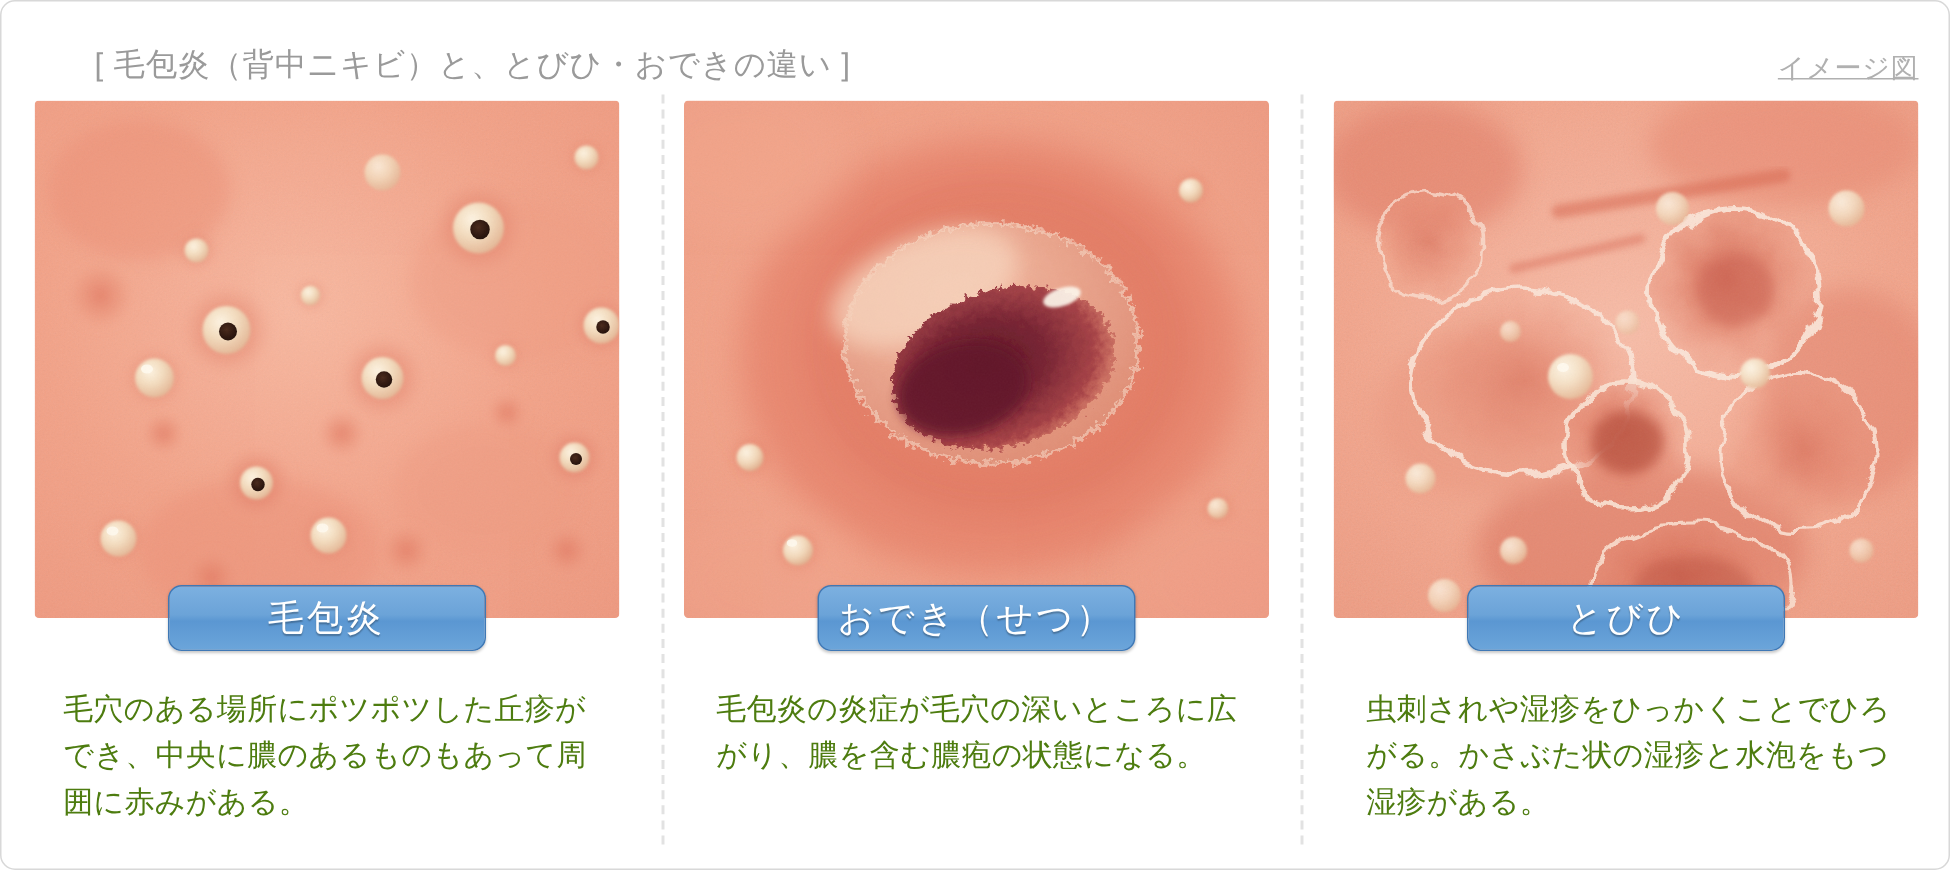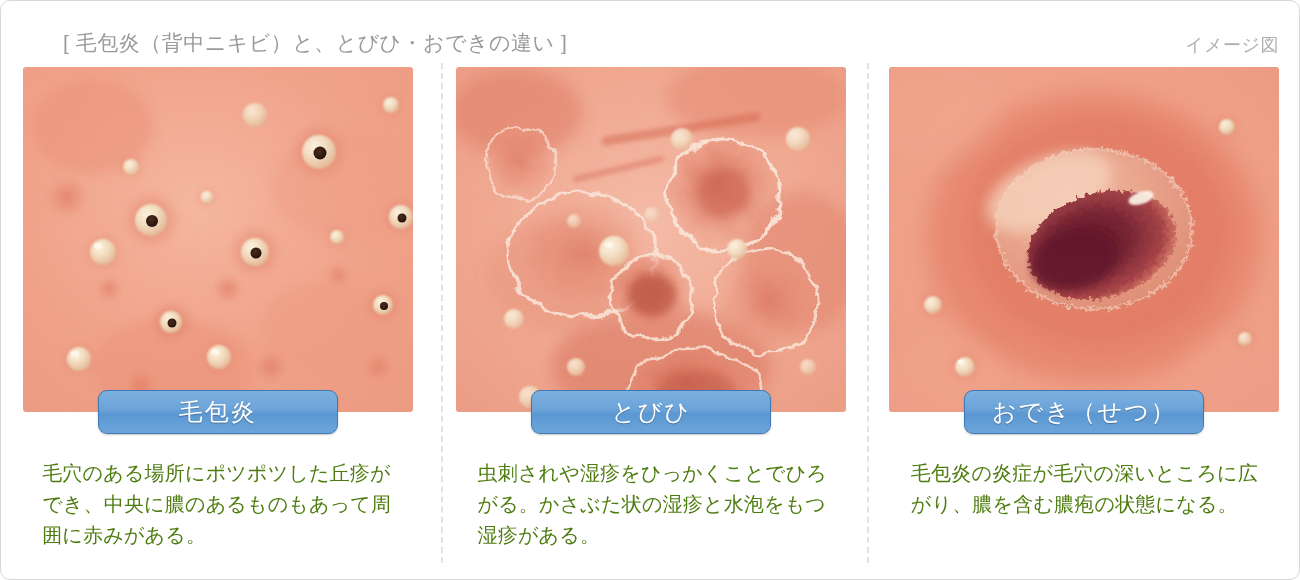--- a/index.html
+++ b/index.html
@@ -34,20 +34,21 @@
     font-size: 21px;
     color: #9a9a9a;
     letter-spacing: 0.5px;
     white-space: nowrap;
   }
   .image-tag {
     font-size: 18px;
     color: #b0b0b0;
     letter-spacing: 0.5px;
     white-space: nowrap;
+    text-decoration: underline;
   }
   
   .panels {
     position: absolute;
     top: 56px; left: 0;
     width: 1300px;
     height: 524px;
     display: flex;
   }
   .panel {
@@ -80,21 +81,21 @@
     display: block;
   }
   .photo svg { display: block; }
 
   
   .badge {
     position: absolute;
     left: 50%;
     transform: translateX(-50%);
     bottom: -22px;
-    width: 240px;
+    width: 212px;
     height: 44px;
     border-radius: 9px;
     box-sizing: border-box;
     border: 1px solid #3f78b5;
     background: linear-gradient(to bottom, #7cb0e0 0%, #6ba3d8 45%, #5b97d2 55%, #6ba5da 100%);
     box-shadow: 0 1px 2px rgba(0,0,0,0.22);
     display: flex;
     align-items: center;
     justify-content: center;
     color: #ffffff;
@@ -256,20 +257,131 @@
             </g>
 
             <rect width="390" height="345" filter="url(#f-grain)" opacity="0.35"></rect>
           </svg>
         </div>
         <div class="badge">毛包炎</div>
       </div>
       <div class="caption">毛穴のある場所にポツポツした丘疹ができ、中央に膿のあるものもあって周囲に赤みがある。</div>
     </div>
 
+    <div class="panel panel-3">
+      <div class="photo-wrap">
+        <div class="photo">
+          <svg width="390" height="345" viewBox="0 0 390 345" xmlns="http://www.w3.org/2000/svg">
+            <defs>
+              <radialGradient id="b-bg" cx="48%" cy="45%" r="80%">
+                <stop offset="0%" stop-color="#f7b49c"></stop>
+                <stop offset="55%" stop-color="#f2a288"></stop>
+                <stop offset="100%" stop-color="#ed9880"></stop>
+              </radialGradient>
+              <radialGradient id="b-halo" cx="50%" cy="48%" r="50%">
+                <stop offset="0%" stop-color="#d8604a" stop-opacity="0.82"></stop>
+                <stop offset="48%" stop-color="#e07960" stop-opacity="0.55"></stop>
+                <stop offset="100%" stop-color="#ef9c84" stop-opacity="0"></stop>
+              </radialGradient>
+              <radialGradient id="b-dome" cx="38%" cy="30%" r="78%">
+                <stop offset="0%" stop-color="#f6c6ae"></stop>
+                <stop offset="45%" stop-color="#ecae96"></stop>
+                <stop offset="100%" stop-color="#dd8d75"></stop>
+              </radialGradient>
+              <radialGradient id="b-core" cx="42%" cy="45%" r="62%">
+                <stop offset="0%" stop-color="#5c1724"></stop>
+                <stop offset="45%" stop-color="#782433"></stop>
+                <stop offset="80%" stop-color="#a03a40" stop-opacity="0.92"></stop>
+                <stop offset="100%" stop-color="#bf5349" stop-opacity="0.35"></stop>
+              </radialGradient>
+              <radialGradient id="b-pus" cx="36%" cy="32%" r="72%">
+                <stop offset="0%" stop-color="#fdf3e2"></stop>
+                <stop offset="55%" stop-color="#f2d8ba"></stop>
+                <stop offset="100%" stop-color="#e0ae8c"></stop>
+              </radialGradient>
+              <filter id="b-blur12">
+                  <feGaussianBlur stdDeviation="12"></feGaussianBlur>
+                </filter>
+              <filter id="b-blur7">
+                  <feGaussianBlur stdDeviation="7"></feGaussianBlur>
+                </filter>
+              <filter id="b-blur4">
+                  <feGaussianBlur stdDeviation="4"></feGaussianBlur>
+                </filter>
+              <filter id="b-blur1">
+                  <feGaussianBlur stdDeviation="1"></feGaussianBlur>
+                </filter>
+              <filter id="b-grain">
+                <feTurbulence type="fractalNoise" baseFrequency="0.85" numOctaves="3" result="n"></feTurbulence>
+                <feColorMatrix in="n" type="saturate" values="0"></feColorMatrix>
+                <feComponentTransfer>
+                    <feFuncA type="linear" slope="0.10"></feFuncA>
+                  </feComponentTransfer>
+              </filter>
+              <filter id="b-mottle">
+                <feTurbulence type="fractalNoise" baseFrequency="0.22" numOctaves="4" result="t"></feTurbulence>
+                <feDisplacementMap in="SourceGraphic" in2="t" scale="10" xChannelSelector="R" yChannelSelector="G"></feDisplacementMap>
+              </filter>
+            </defs>
+
+            <rect width="390" height="345" fill="url(#b-bg)"></rect>
+            <rect width="390" height="345" filter="url(#b-grain)" opacity="0.5"></rect>
+
+            <g filter="url(#b-blur12)" opacity="0.75">
+              <ellipse cx="205" cy="170" rx="168" ry="146" fill="#e57e66"></ellipse>
+              <ellipse cx="210" cy="165" rx="128" ry="112" fill="#de6d56"></ellipse>
+            </g>
+            <g filter="url(#b-blur12)" opacity="0.45">
+              <ellipse cx="40" cy="40" rx="70" ry="56" fill="#f3a88f"></ellipse>
+              <ellipse cx="360" cy="320" rx="70" ry="56" fill="#f1a189"></ellipse>
+              <ellipse cx="50" cy="320" rx="66" ry="50" fill="#f2a68d"></ellipse>
+            </g>
+
+            <ellipse cx="208" cy="165" rx="118" ry="100" fill="url(#b-halo)" filter="url(#b-blur7)"></ellipse>
+
+            <g filter="url(#b-mottle)">
+              <ellipse cx="205" cy="162" rx="98" ry="80" fill="url(#b-dome)" opacity="0.85"></ellipse>
+              <ellipse cx="205" cy="162" rx="98" ry="80" fill="none" stroke="#f8ddcb" stroke-width="2.5" opacity="0.55"></ellipse>
+            </g>
+
+            <g filter="url(#b-blur7)" opacity="0.8">
+              <ellipse cx="160" cy="125" rx="66" ry="34" fill="#f7d3bc" transform="rotate(-22 160 125)"></ellipse>
+            </g>
+
+            <g filter="url(#b-mottle)">
+              <ellipse cx="213" cy="178" rx="76" ry="52" fill="url(#b-core)" transform="rotate(-16 213 178)"></ellipse>
+            </g>
+            <g filter="url(#b-blur4)" opacity="0.9">
+              <ellipse cx="186" cy="192" rx="44" ry="30" fill="#64182a" transform="rotate(-14 186 192)"></ellipse>
+            </g>
+
+            <g filter="url(#b-blur1)">
+              <ellipse cx="252" cy="131" rx="13" ry="6" fill="#fdf5ea" opacity="0.92" transform="rotate(-18 252 131)"></ellipse>
+            </g>
+
+            <g>
+              <circle cx="44" cy="238" r="16" fill="url(#b-halo)" filter="url(#b-blur4)" opacity="0.7"></circle>
+              <circle cx="44" cy="238" r="9" fill="url(#b-pus)" filter="url(#b-blur1)"></circle>
+              <circle cx="76" cy="300" r="18" fill="url(#b-halo)" filter="url(#b-blur4)" opacity="0.7"></circle>
+              <circle cx="76" cy="300" r="10" fill="url(#b-pus)" filter="url(#b-blur1)"></circle>
+              <ellipse cx="72" cy="295" rx="3.5" ry="2.5" fill="#fffaf0" opacity="0.8"></ellipse>
+              <circle cx="338" cy="60" r="14" fill="url(#b-halo)" filter="url(#b-blur4)" opacity="0.6"></circle>
+              <circle cx="338" cy="60" r="8" fill="url(#b-pus)" filter="url(#b-blur1)"></circle>
+              <circle cx="356" cy="272" r="13" fill="url(#b-halo)" filter="url(#b-blur4)" opacity="0.55"></circle>
+              <circle cx="356" cy="272" r="7" fill="url(#b-pus)" filter="url(#b-blur1)" opacity="0.9"></circle>
+            </g>
+
+            <rect width="390" height="345" filter="url(#b-grain)" opacity="0.35"></rect>
+          </svg>
+        </div>
+        <div class="badge">おでき（せつ）</div>
+      </div>
+      <div class="caption">毛包炎の炎症が毛穴の深いところに広がり、膿を含む膿疱の状態になる。</div>
+    </div>
+
     <div class="panel panel-2">
       <div class="photo-wrap">
         <div class="photo">
           <svg width="390" height="345" viewBox="0 0 390 345" xmlns="http://www.w3.org/2000/svg">
             <defs>
               <radialGradient id="i-bg" cx="50%" cy="45%" r="78%">
                 <stop offset="0%" stop-color="#f8bca7"></stop>
                 <stop offset="60%" stop-color="#f3a68d"></stop>
                 <stop offset="100%" stop-color="#ee9b82"></stop>
               </radialGradient>
@@ -371,125 +483,14 @@
             </g>
 
             <rect width="390" height="345" filter="url(#i-grain)" opacity="0.4"></rect>
           </svg>
         </div>
         <div class="badge">とびひ</div>
       </div>
       <div class="caption">虫刺されや湿疹をひっかくことでひろがる。かさぶた状の湿疹と水泡をもつ湿疹がある。</div>
     </div>
 
-    <div class="panel panel-3">
-      <div class="photo-wrap">
-        <div class="photo">
-          <svg width="390" height="345" viewBox="0 0 390 345" xmlns="http://www.w3.org/2000/svg">
-            <defs>
-              <radialGradient id="b-bg" cx="48%" cy="45%" r="80%">
-                <stop offset="0%" stop-color="#f7b49c"></stop>
-                <stop offset="55%" stop-color="#f2a288"></stop>
-                <stop offset="100%" stop-color="#ed9880"></stop>
-              </radialGradient>
-              <radialGradient id="b-halo" cx="50%" cy="48%" r="50%">
-                <stop offset="0%" stop-color="#d8604a" stop-opacity="0.82"></stop>
-                <stop offset="48%" stop-color="#e07960" stop-opacity="0.55"></stop>
-                <stop offset="100%" stop-color="#ef9c84" stop-opacity="0"></stop>
-              </radialGradient>
-              <radialGradient id="b-dome" cx="38%" cy="30%" r="78%">
-                <stop offset="0%" stop-color="#f6c6ae"></stop>
-                <stop offset="45%" stop-color="#ecae96"></stop>
-                <stop offset="100%" stop-color="#dd8d75"></stop>
-              </radialGradient>
-              <radialGradient id="b-core" cx="42%" cy="45%" r="62%">
-                <stop offset="0%" stop-color="#5c1724"></stop>
-                <stop offset="45%" stop-color="#782433"></stop>
-                <stop offset="80%" stop-color="#a03a40" stop-opacity="0.92"></stop>
-                <stop offset="100%" stop-color="#bf5349" stop-opacity="0.35"></stop>
-              </radialGradient>
-              <radialGradient id="b-pus" cx="36%" cy="32%" r="72%">
-                <stop offset="0%" stop-color="#fdf3e2"></stop>
-                <stop offset="55%" stop-color="#f2d8ba"></stop>
-                <stop offset="100%" stop-color="#e0ae8c"></stop>
-              </radialGradient>
-              <filter id="b-blur12">
-                  <feGaussianBlur stdDeviation="12"></feGaussianBlur>
-                </filter>
-              <filter id="b-blur7">
-                  <feGaussianBlur stdDeviation="7"></feGaussianBlur>
-                </filter>
-              <filter id="b-blur4">
-                  <feGaussianBlur stdDeviation="4"></feGaussianBlur>
-                </filter>
-              <filter id="b-blur1">
-                  <feGaussianBlur stdDeviation="1"></feGaussianBlur>
-                </filter>
-              <filter id="b-grain">
-                <feTurbulence type="fractalNoise" baseFrequency="0.85" numOctaves="3" result="n"></feTurbulence>
-                <feColorMatrix in="n" type="saturate" values="0"></feColorMatrix>
-                <feComponentTransfer>
-                    <feFuncA type="linear" slope="0.10"></feFuncA>
-                  </feComponentTransfer>
-              </filter>
-              <filter id="b-mottle">
-                <feTurbulence type="fractalNoise" baseFrequency="0.22" numOctaves="4" result="t"></feTurbulence>
-                <feDisplacementMap in="SourceGraphic" in2="t" scale="10" xChannelSelector="R" yChannelSelector="G"></feDisplacementMap>
-              </filter>
-            </defs>
-
-            <rect width="390" height="345" fill="url(#b-bg)"></rect>
-            <rect width="390" height="345" filter="url(#b-grain)" opacity="0.5"></rect>
-
-            <g filter="url(#b-blur12)" opacity="0.75">
-              <ellipse cx="205" cy="170" rx="168" ry="146" fill="#e57e66"></ellipse>
-              <ellipse cx="210" cy="165" rx="128" ry="112" fill="#de6d56"></ellipse>
-            </g>
-            <g filter="url(#b-blur12)" opacity="0.45">
-              <ellipse cx="40" cy="40" rx="70" ry="56" fill="#f3a88f"></ellipse>
-              <ellipse cx="360" cy="320" rx="70" ry="56" fill="#f1a189"></ellipse>
-              <ellipse cx="50" cy="320" rx="66" ry="50" fill="#f2a68d"></ellipse>
-            </g>
-
-            <ellipse cx="208" cy="165" rx="118" ry="100" fill="url(#b-halo)" filter="url(#b-blur7)"></ellipse>
-
-            <g filter="url(#b-mottle)">
-              <ellipse cx="205" cy="162" rx="98" ry="80" fill="url(#b-dome)" opacity="0.85"></ellipse>
-              <ellipse cx="205" cy="162" rx="98" ry="80" fill="none" stroke="#f8ddcb" stroke-width="2.5" opacity="0.55"></ellipse>
-            </g>
-
-            <g filter="url(#b-blur7)" opacity="0.8">
-              <ellipse cx="160" cy="125" rx="66" ry="34" fill="#f7d3bc" transform="rotate(-22 160 125)"></ellipse>
-            </g>
-
-            <g filter="url(#b-mottle)">
-              <ellipse cx="213" cy="178" rx="76" ry="52" fill="url(#b-core)" transform="rotate(-16 213 178)"></ellipse>
-            </g>
-            <g filter="url(#b-blur4)" opacity="0.9">
-              <ellipse cx="186" cy="192" rx="44" ry="30" fill="#64182a" transform="rotate(-14 186 192)"></ellipse>
-            </g>
-
-            <g filter="url(#b-blur1)">
-              <ellipse cx="252" cy="131" rx="13" ry="6" fill="#fdf5ea" opacity="0.92" transform="rotate(-18 252 131)"></ellipse>
-            </g>
-
-            <g>
-              <circle cx="44" cy="238" r="16" fill="url(#b-halo)" filter="url(#b-blur4)" opacity="0.7"></circle>
-              <circle cx="44" cy="238" r="9" fill="url(#b-pus)" filter="url(#b-blur1)"></circle>
-              <circle cx="76" cy="300" r="18" fill="url(#b-halo)" filter="url(#b-blur4)" opacity="0.7"></circle>
-              <circle cx="76" cy="300" r="10" fill="url(#b-pus)" filter="url(#b-blur1)"></circle>
-              <ellipse cx="72" cy="295" rx="3.5" ry="2.5" fill="#fffaf0" opacity="0.8"></ellipse>
-              <circle cx="338" cy="60" r="14" fill="url(#b-halo)" filter="url(#b-blur4)" opacity="0.6"></circle>
-              <circle cx="338" cy="60" r="8" fill="url(#b-pus)" filter="url(#b-blur1)"></circle>
-              <circle cx="356" cy="272" r="13" fill="url(#b-halo)" filter="url(#b-blur4)" opacity="0.55"></circle>
-              <circle cx="356" cy="272" r="7" fill="url(#b-pus)" filter="url(#b-blur1)" opacity="0.9"></circle>
-            </g>
-
-            <rect width="390" height="345" filter="url(#b-grain)" opacity="0.35"></rect>
-          </svg>
-        </div>
-        <div class="badge">おでき（せつ）</div>
-      </div>
-      <div class="caption">毛包炎の炎症が毛穴の深いところに広がり、膿を含む膿疱の状態になる。</div>
-    </div>
-
   </div>
 </div>
 
 </body></html>

